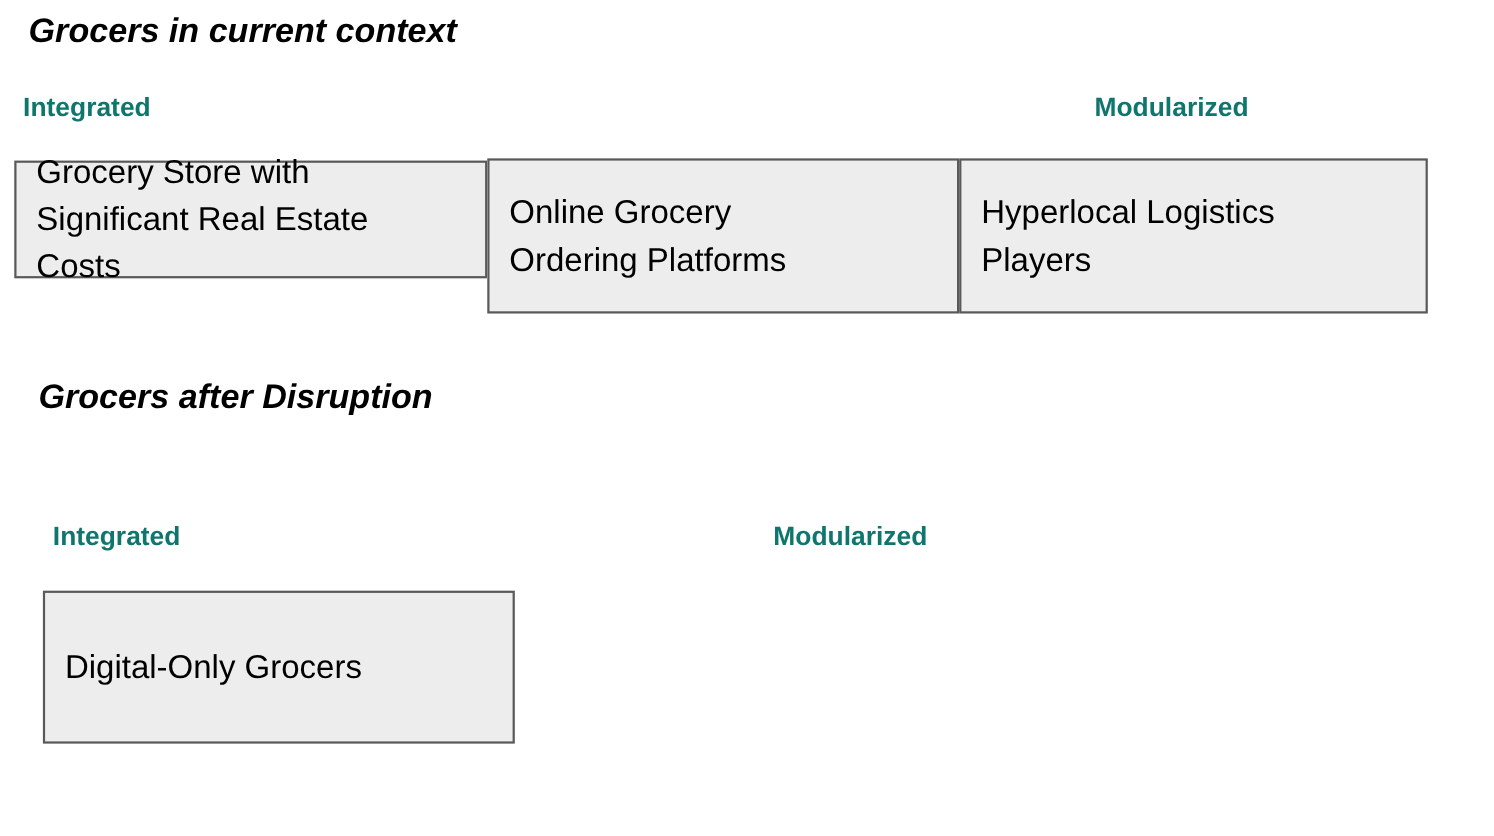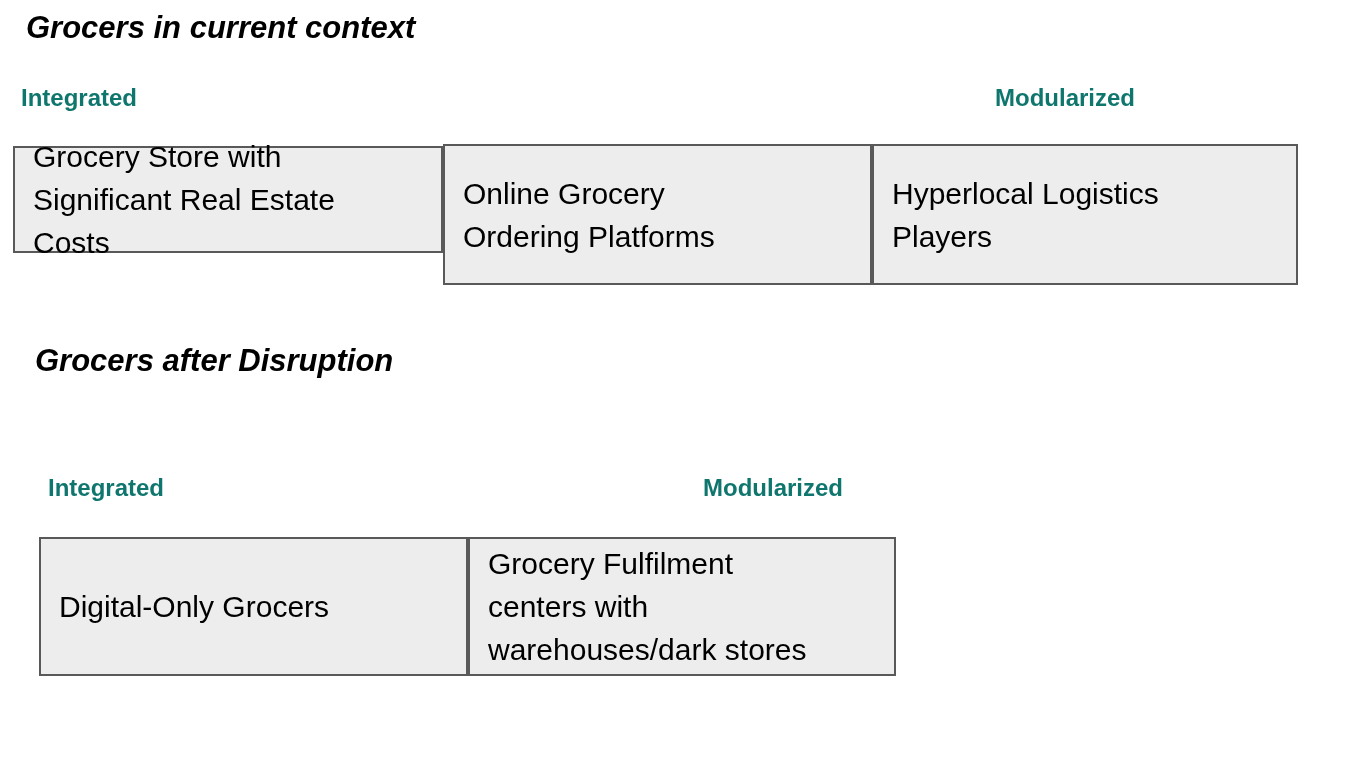--- a/index.html
+++ b/index.html
@@ -92,19 +92,14 @@
   <div class="heading title-after">Grocers after Disruption</div>
 
   <div class="axis-label int-after">Integrated</div>
 
   <div class="axis-label mod-after">Modularized</div>
 
   <div class="shape-box box-r2-1">
     <div class="box-text">Digital-Only Grocers</div>
   </div>
 
-  <div class="shape-box box-r2-2">
-    <div class="box-text">Grocery Fulfilment
-centers with
-warehouses/dark stores</div>
-  </div>
 
 </div>
 
 </body></html>

